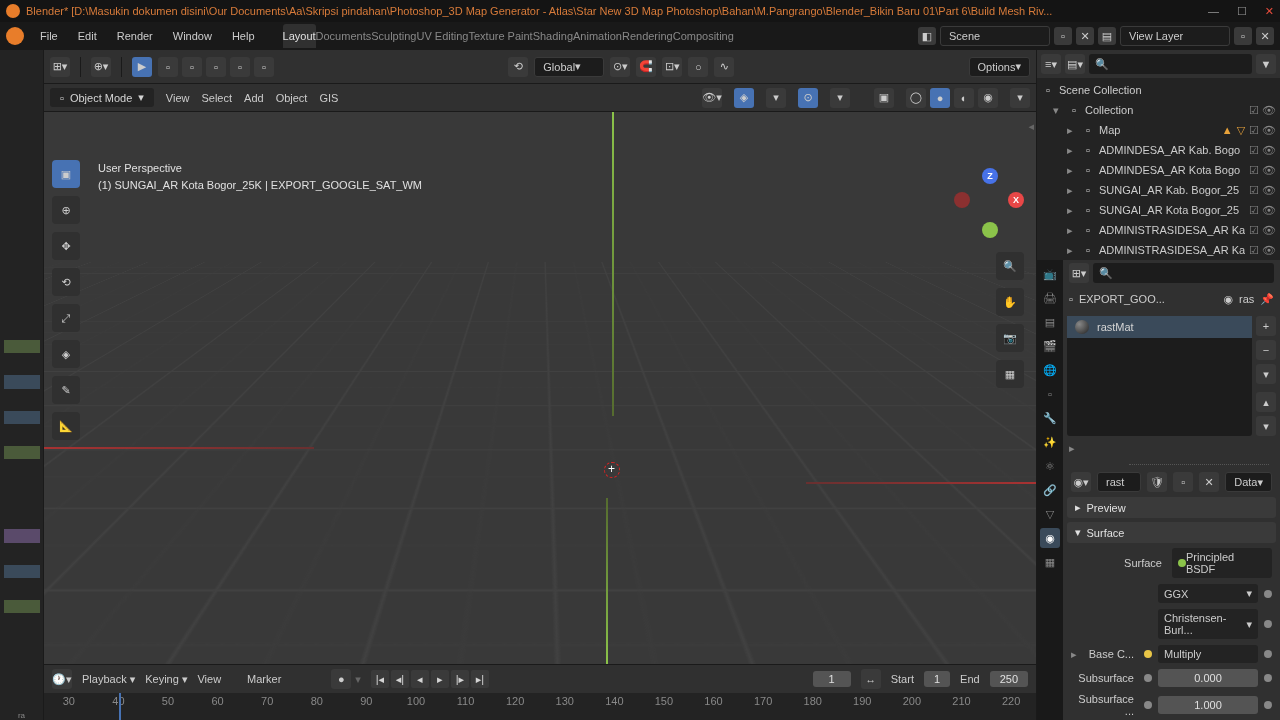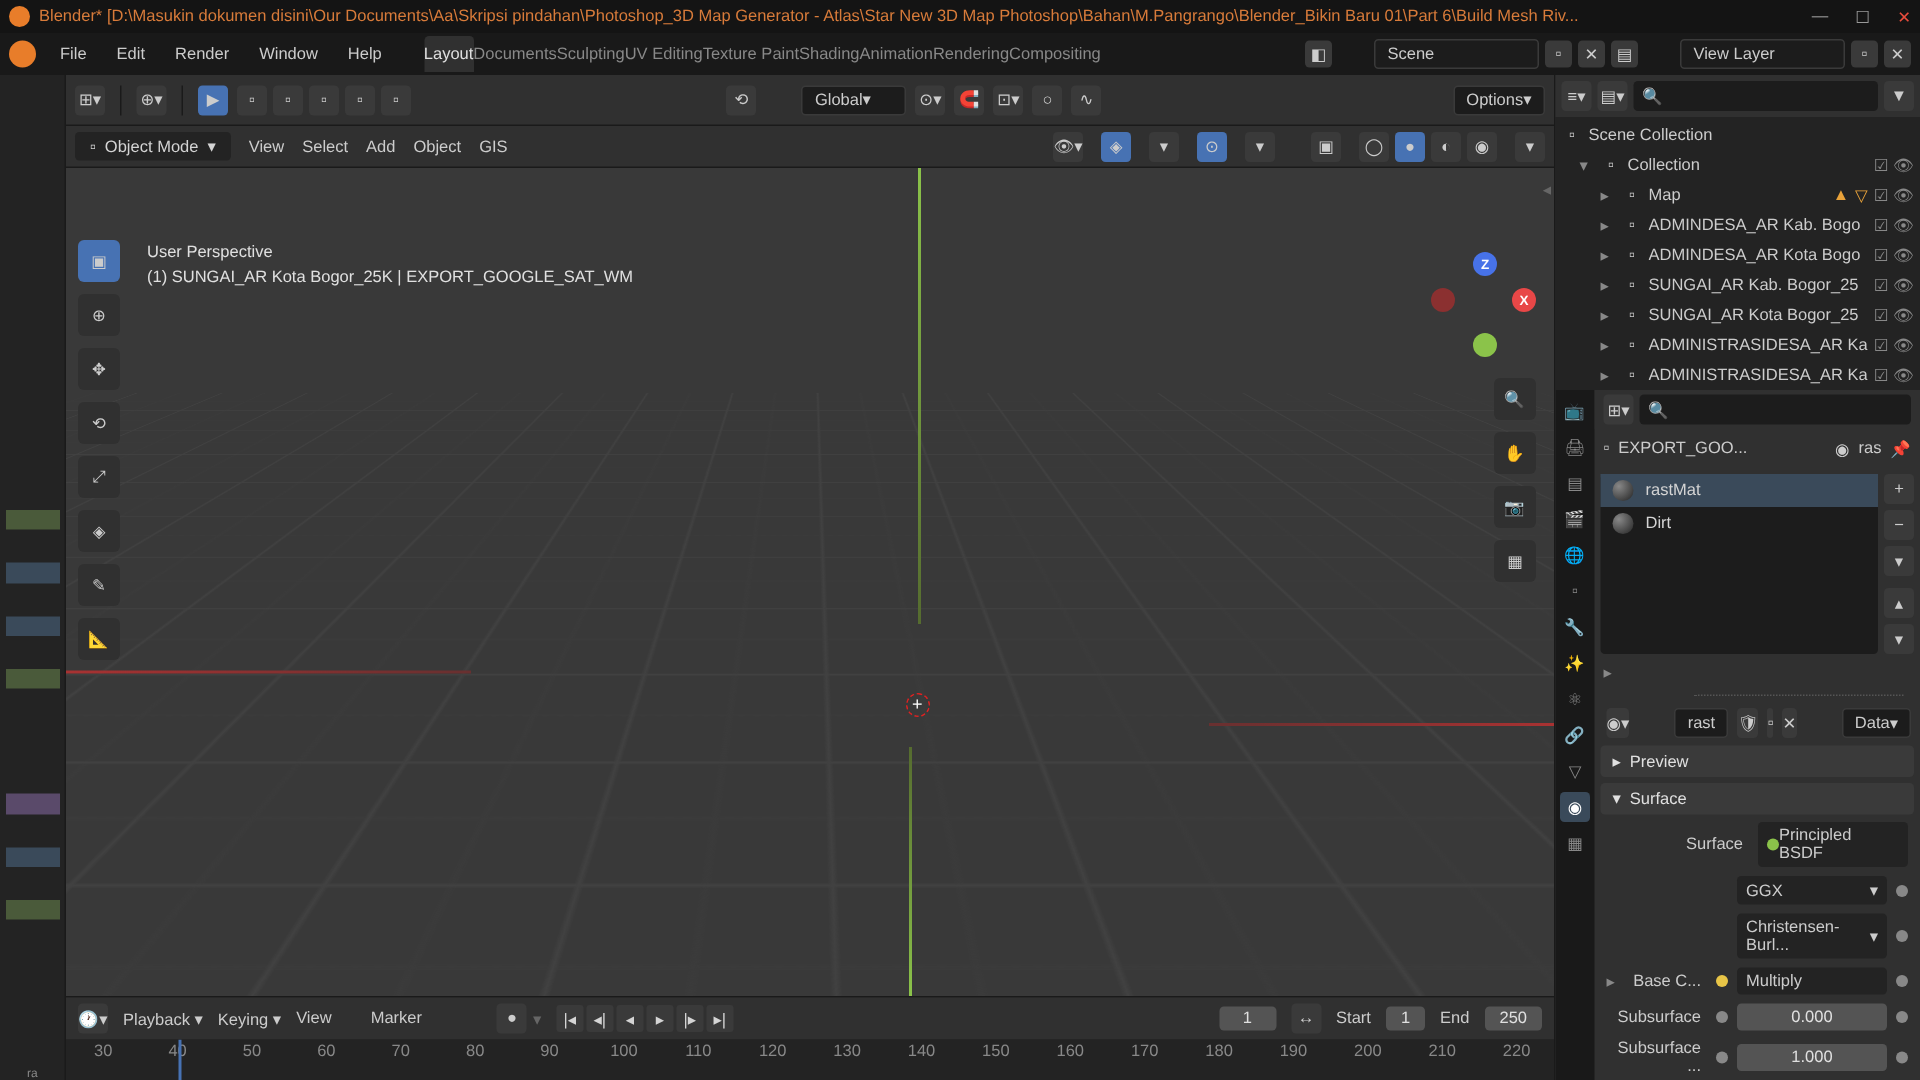--- a/index.html
+++ b/index.html
@@ -13,21 +13,21 @@
 
 .topbar { background: #191919; height: 28px; display: flex; align-items: center; padding: 0 6px; }
 .topbar .blender-logo { width: 18px; height: 18px; background: #e87d2a; border-radius: 50%; margin-right: 8px; }
 .topbar .menu { display: flex; gap: 4px; }
 .topbar .menu span { padding: 4px 8px; color: #ccc; cursor: pointer; }
 .topbar .workspaces { display: flex; margin-left: 20px; gap: 0; }
 .topbar .workspaces span { padding: 6px 0; color: #888; cursor: pointer; }
 .topbar .workspaces span.active { background: #303030; color: #e0e0e0; border-radius: 3px 3px 0 0; }
 .topbar .right { margin-left: auto; display: flex; align-items: center; gap: 4px; }
 .bicon { width: 18px; height: 18px; background: #3a3a3a; border-radius: 3px; display: inline-flex; align-items: center; justify-content: center; color: #ccc; }
-.field { background: #1c1c1c; border: 1px solid #3a3a3a; border-radius: 3px; padding: 2px 8px; color: #ccc; height: 20px; display: flex; align-items: center; margin-left: 24px; }
+.field { background: #1c1c1c; border: 1px solid #3a3a3a; border-radius: 3px; padding: 2px 8px; color: #ccc; height: 20px; display: flex; align-items: center; }
 
 .main { display: flex; height: 670px; }
 
 .leftpanel { width: 44px; background: #232323; border-right: 1px solid #1a1a1a; display: flex; flex-direction: column; align-items: center; padding-top: 4px; gap: 20px; }
 .leftpanel .thumb { width: 36px; height: 14px; background: #4a5a3a; margin: 1px 0; }
 .leftpanel .thumb.blue { background: #3a4a5a; }
 .leftpanel .thumb.purple { background: #5a4a6a; }
 .leftpanel .lbl { font-size: 8px; color: #888; }
 
 .viewport-area { flex: 1; display: flex; flex-direction: column; background: #393939; position: relative; }
@@ -423,24 +423,20 @@
           <span style="margin-left:auto">◉</span>
             <span>ras</span>
           <span>📌</span>
         </div>
         <div style="display:flex">
           <div class="mat-list" style="flex:1" id="matlist">
               <div class="mat-item active">
                 <span class="mat-ball"></span>
                 <span>rastMat</span>
               </div>
-              <div class="mat-item">
-                <span class="mat-ball"></span>
-                <span>Dirt</span>
-              </div>
             </div>
           <div style="display:flex;flex-direction:column;gap:4px;padding:4px 4px 4px 0">
             <span class="small-btn">+</span>
             <span class="small-btn">−</span>
             <span class="small-btn">▾</span>
             <div style="flex:1"></div>
             <span class="small-btn">▴</span>
             <span class="small-btn">▾</span>
           </div>
         </div>

